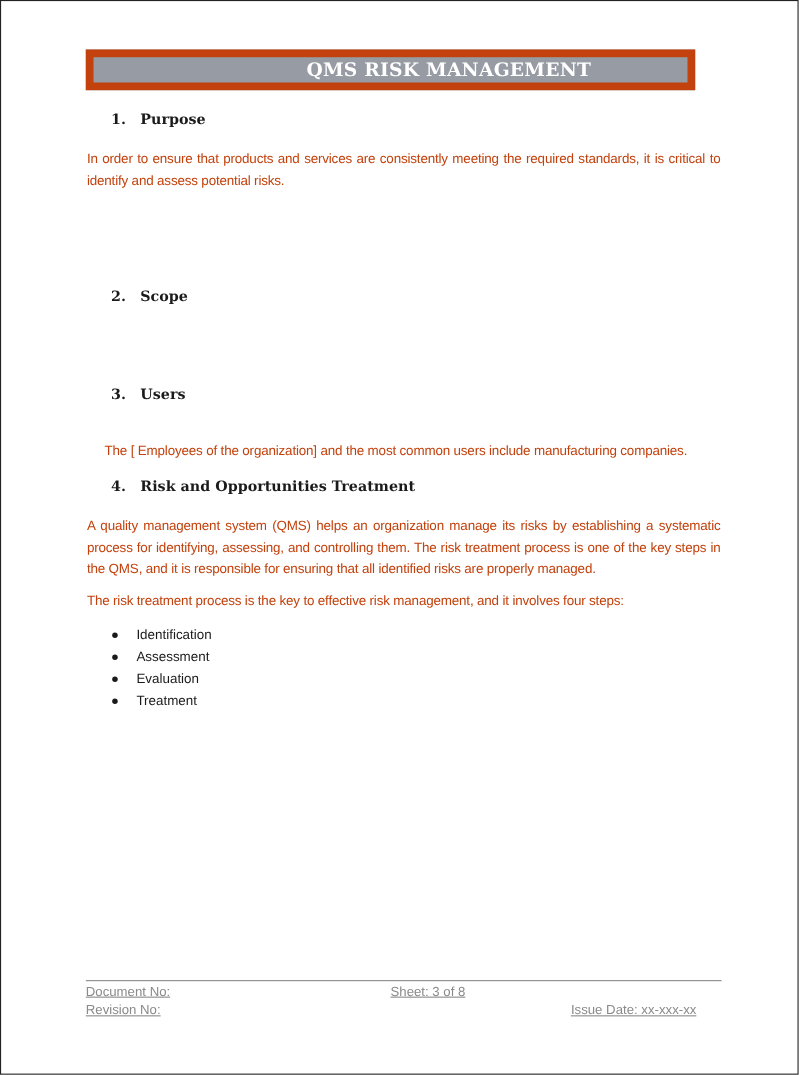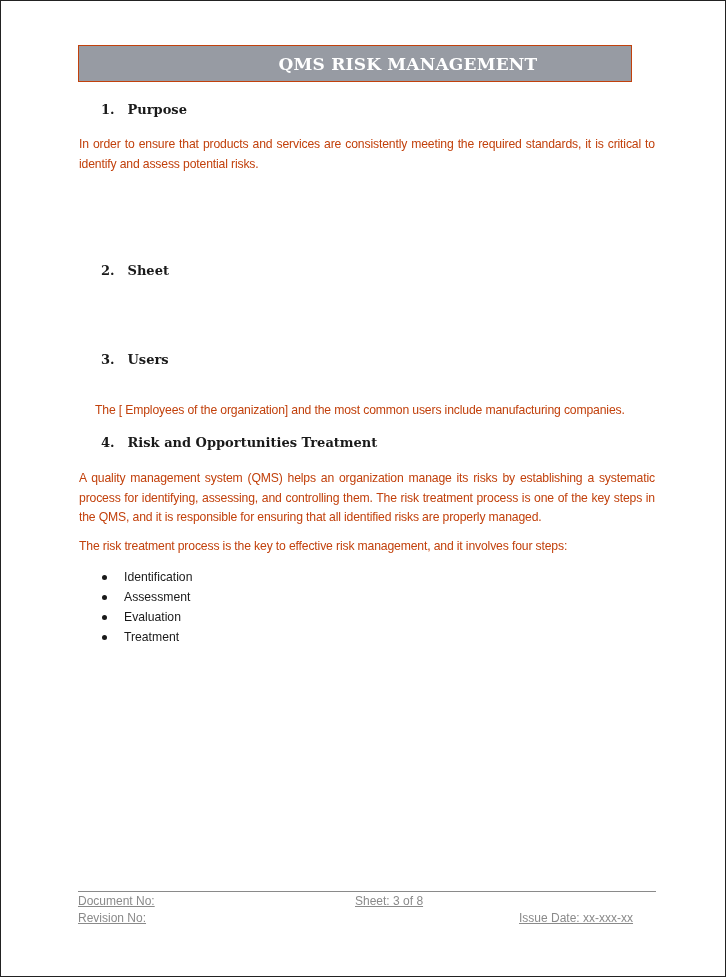--- a/index.html
+++ b/index.html
@@ -22,21 +22,21 @@
       border: 1px solid #222;
       background: #fff;
     }
     .title-bar {
       position: absolute;
       left: 77px;
       top: 44px;
       width: 554px;
       height: 37px;
       background: #979ba3;
-      border: 1px solid #c2410c;
+      border: 7px solid #c2410c;
       box-sizing: border-box;
       display: flex;
       align-items: center;
       justify-content: center;
     }
     .title-text {
       font-family: "DejaVu Serif", serif;
       font-weight: bold;
       font-size: 17px;
       color: #ffffff;
@@ -120,21 +120,21 @@
   </div>
 
   <div class="heading" style="top:101px;">
     <span class="num">1.</span>
     <span>Purpose</span>
   </div>
   <p class="para" style="top:134px;margin:0;">In order to ensure that products and services are consistently meeting the required standards, it is critical to identify and assess potential risks.</p>
 
   <div class="heading" style="top:262px;">
     <span class="num">2.</span>
-    <span>Sheet</span>
+    <span>Scope</span>
   </div>
 
   <div class="heading" style="top:351px;">
     <span class="num">3.</span>
     <span>Users</span>
   </div>
   <p class="para" style="top:384px;margin:16px;">The [ Employees of the organization] and the most common users include manufacturing companies.</p>
 
   <div class="heading" style="top:434px;">
     <span class="num">4.</span>

